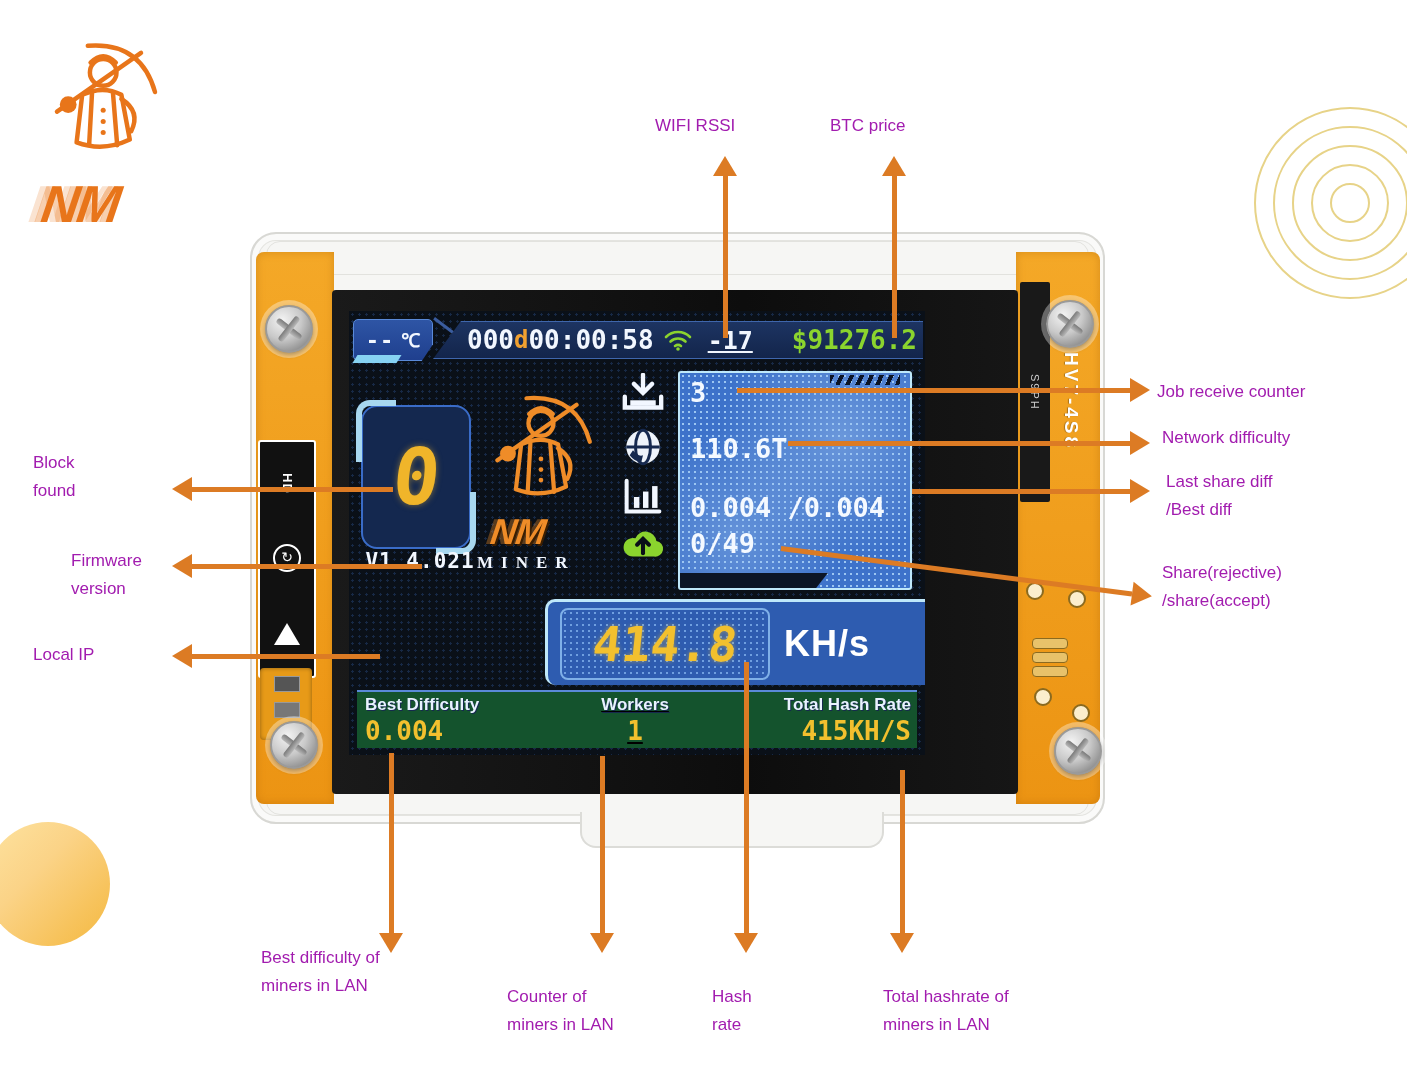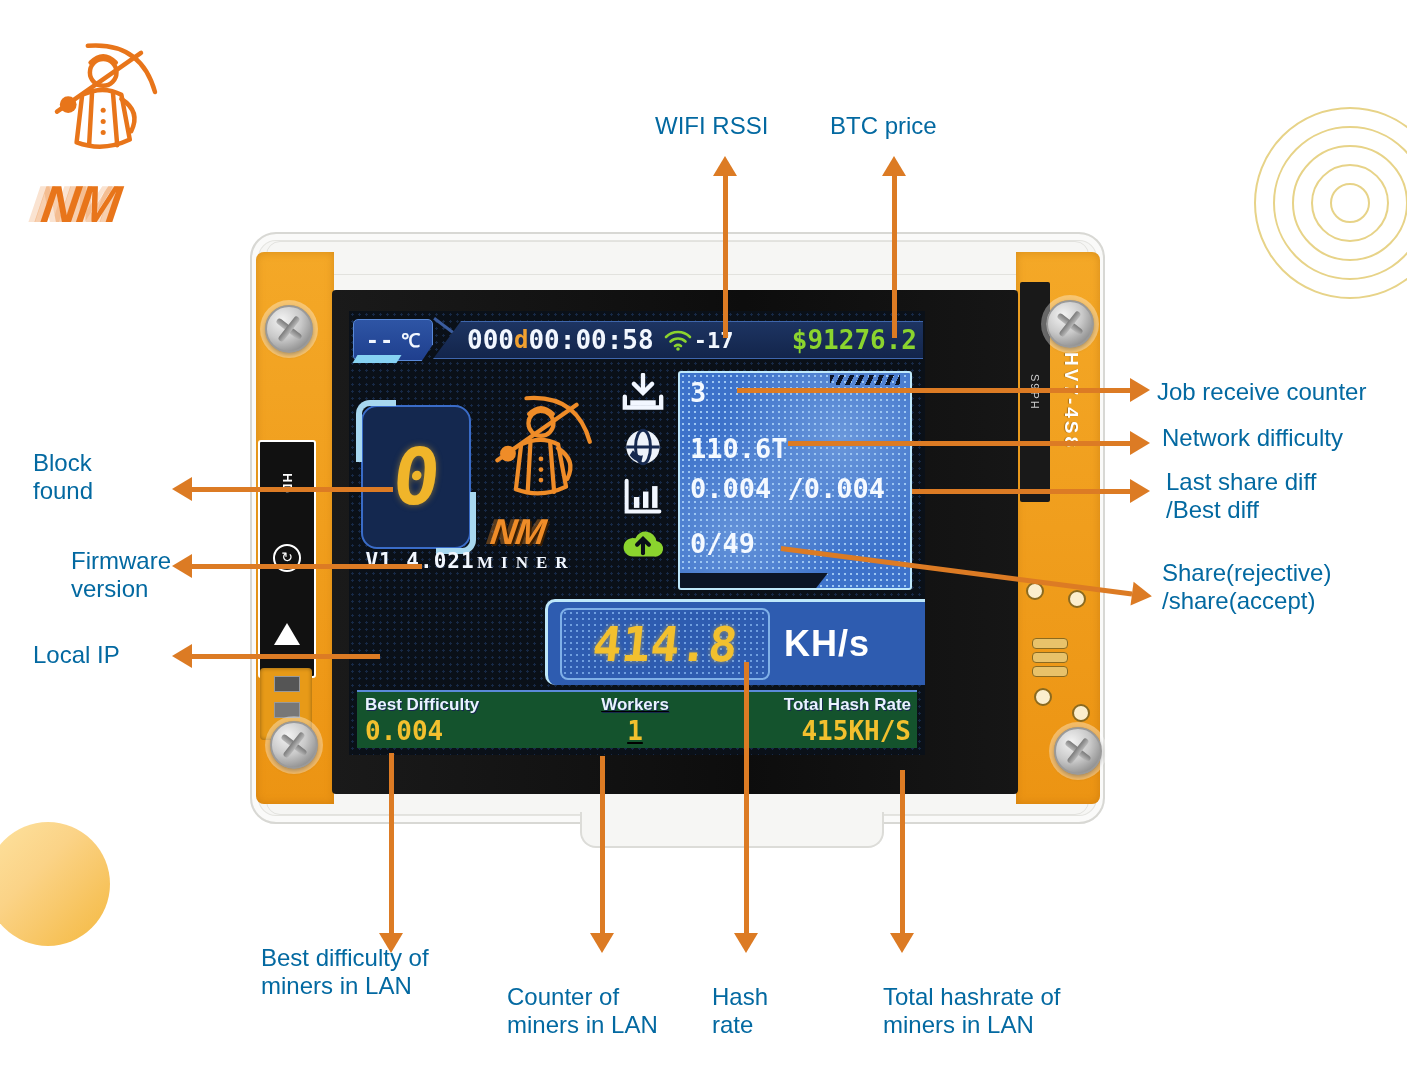--- a/index.html
+++ b/index.html
@@ -76,21 +76,21 @@
       transform:skewX(-32deg);}
   .slash{position:absolute;left:86px;top:6px;width:44px;height:3px;background:#3a5c9e;
       transform:rotate(37deg);transform-origin:0 0;}
 
   .timerbar{position:absolute;left:84px;top:10px;width:490px;height:38px;
       background:linear-gradient(180deg,#1d3462,#13254b);border-top:1px solid #3f66ac;border-bottom:1px solid #3f66ac;
       clip-path:polygon(28px 0,100% 0,100% 100%,0 100%);
       display:flex;align-items:center;padding-left:34px;box-sizing:border-box;color:#f2f7ff;}
   .timerbar .t{font-size:26px;}
   .timerbar .dsep{color:#f0a030;font-size:24px;}
-  .timerbar .rssi{font-size:22px;margin-left:2px;}
+  .timerbar .rssi{font-size:25px;margin-left:16px;text-decoration:underline;}
   .timerbar .price{font-size:26px;color:#8bd42e;margin-left:auto;margin-right:6px;}
   .wifi{width:28px;height:22px;margin-left:10px;}
 
   .blockframe{position:absolute;left:12px;top:94px;width:106px;height:140px;background:#14284f;
       border:2px solid #3a6cc8;border-radius:16px;display:flex;align-items:center;justify-content:center;}
   .blockframe::before{content:"";position:absolute;left:-7px;top:-7px;width:34px;height:56px;
       border-left:6px solid #a8d8f0;border-top:6px solid #a8d8f0;border-radius:14px 0 0 0;}
   .blockframe::after{content:"";position:absolute;right:-7px;bottom:-7px;width:34px;height:56px;
       border-right:6px solid #a8d8f0;border-bottom:6px solid #a8d8f0;border-radius:0 0 14px 0;}
   .big0{font-size:78px;color:#f0b52a;text-shadow:0 0 6px rgba(240,181,42,.5);}
@@ -132,21 +132,21 @@
 
   .footerbar{position:absolute;left:8px;top:379px;width:560px;height:58px;background:#14532d;
       border-top:2px solid #5a8ad8;box-sizing:border-box;}
   .fcol{position:absolute;top:3px;}
   .fcol .lab{font-size:17px;font-weight:bold;color:#e8f2ff;text-shadow:1px 1px 0 #16294f;}
   .fcol .val{font-size:26px;color:#f2c02e;margin-top:1px;}
   .fcol.c1{left:8px;} .fcol.c2{left:228px;width:100px;text-align:center;text-decoration:underline;}
   .fcol.c3{right:6px;text-align:right;}
 
   
-  .ann{position:absolute;color:#0369a1;font-size:24px;line-height:28px;z-index:12;}
+  .ann{position:absolute;color:#a21caf;font-size:17px;line-height:28px;z-index:12;}
   .shaft{position:absolute;background:#dc7b24;z-index:10;}
   .head{position:absolute;width:0;height:0;z-index:10;}
   .head.r{border-left:20px solid #dc7b24;border-top:12px solid transparent;border-bottom:12px solid transparent;}
   .head.l{border-right:20px solid #dc7b24;border-top:12px solid transparent;border-bottom:12px solid transparent;}
   .head.u{border-bottom:20px solid #dc7b24;border-left:12px solid transparent;border-right:12px solid transparent;}
   .head.d{border-top:20px solid #dc7b24;border-left:12px solid transparent;border-right:12px solid transparent;}
   .diag{position:absolute;left:781px;top:536px;width:374px;height:24px;transform:rotate(7.4deg);
       transform-origin:0 50%;z-index:10;}
   .diag .shaft{left:0;top:10px;width:354px;height:5px;}
   .diag .head{left:354px;top:0;}
@@ -299,21 +299,21 @@
             <path d="M9.5,11 L13,7.5 L16.5,11"></path>
           </g>
         </svg>
       </div>
 
       <div class="panel">
         <div class="map"></div>
         <div class="hatch" style="left:150px;top:2px;width:70px;"></div>
         <div class="row lcd" style="top:4px;">3</div>
         <div class="row lcd" style="top:60px;">110.6T</div>
-        <div class="row lcd" style="top:100px;">0.004 /0.004</div>
+        <div class="row lcd" style="top:119px;">0.004 /0.004</div>
         <div class="row lcd" style="top:155px;">0/49</div>
         <div class="panel-notch"></div>
         <div class="hatch" style="left:8px;bottom:4px;width:64px;"></div>
       </div>
 
       <div class="hashbox">
         <div class="hashinner">
           <span class="hashval lcd skew">414.8</span>
         </div>
         <span class="hashunit">KH/s</span>

